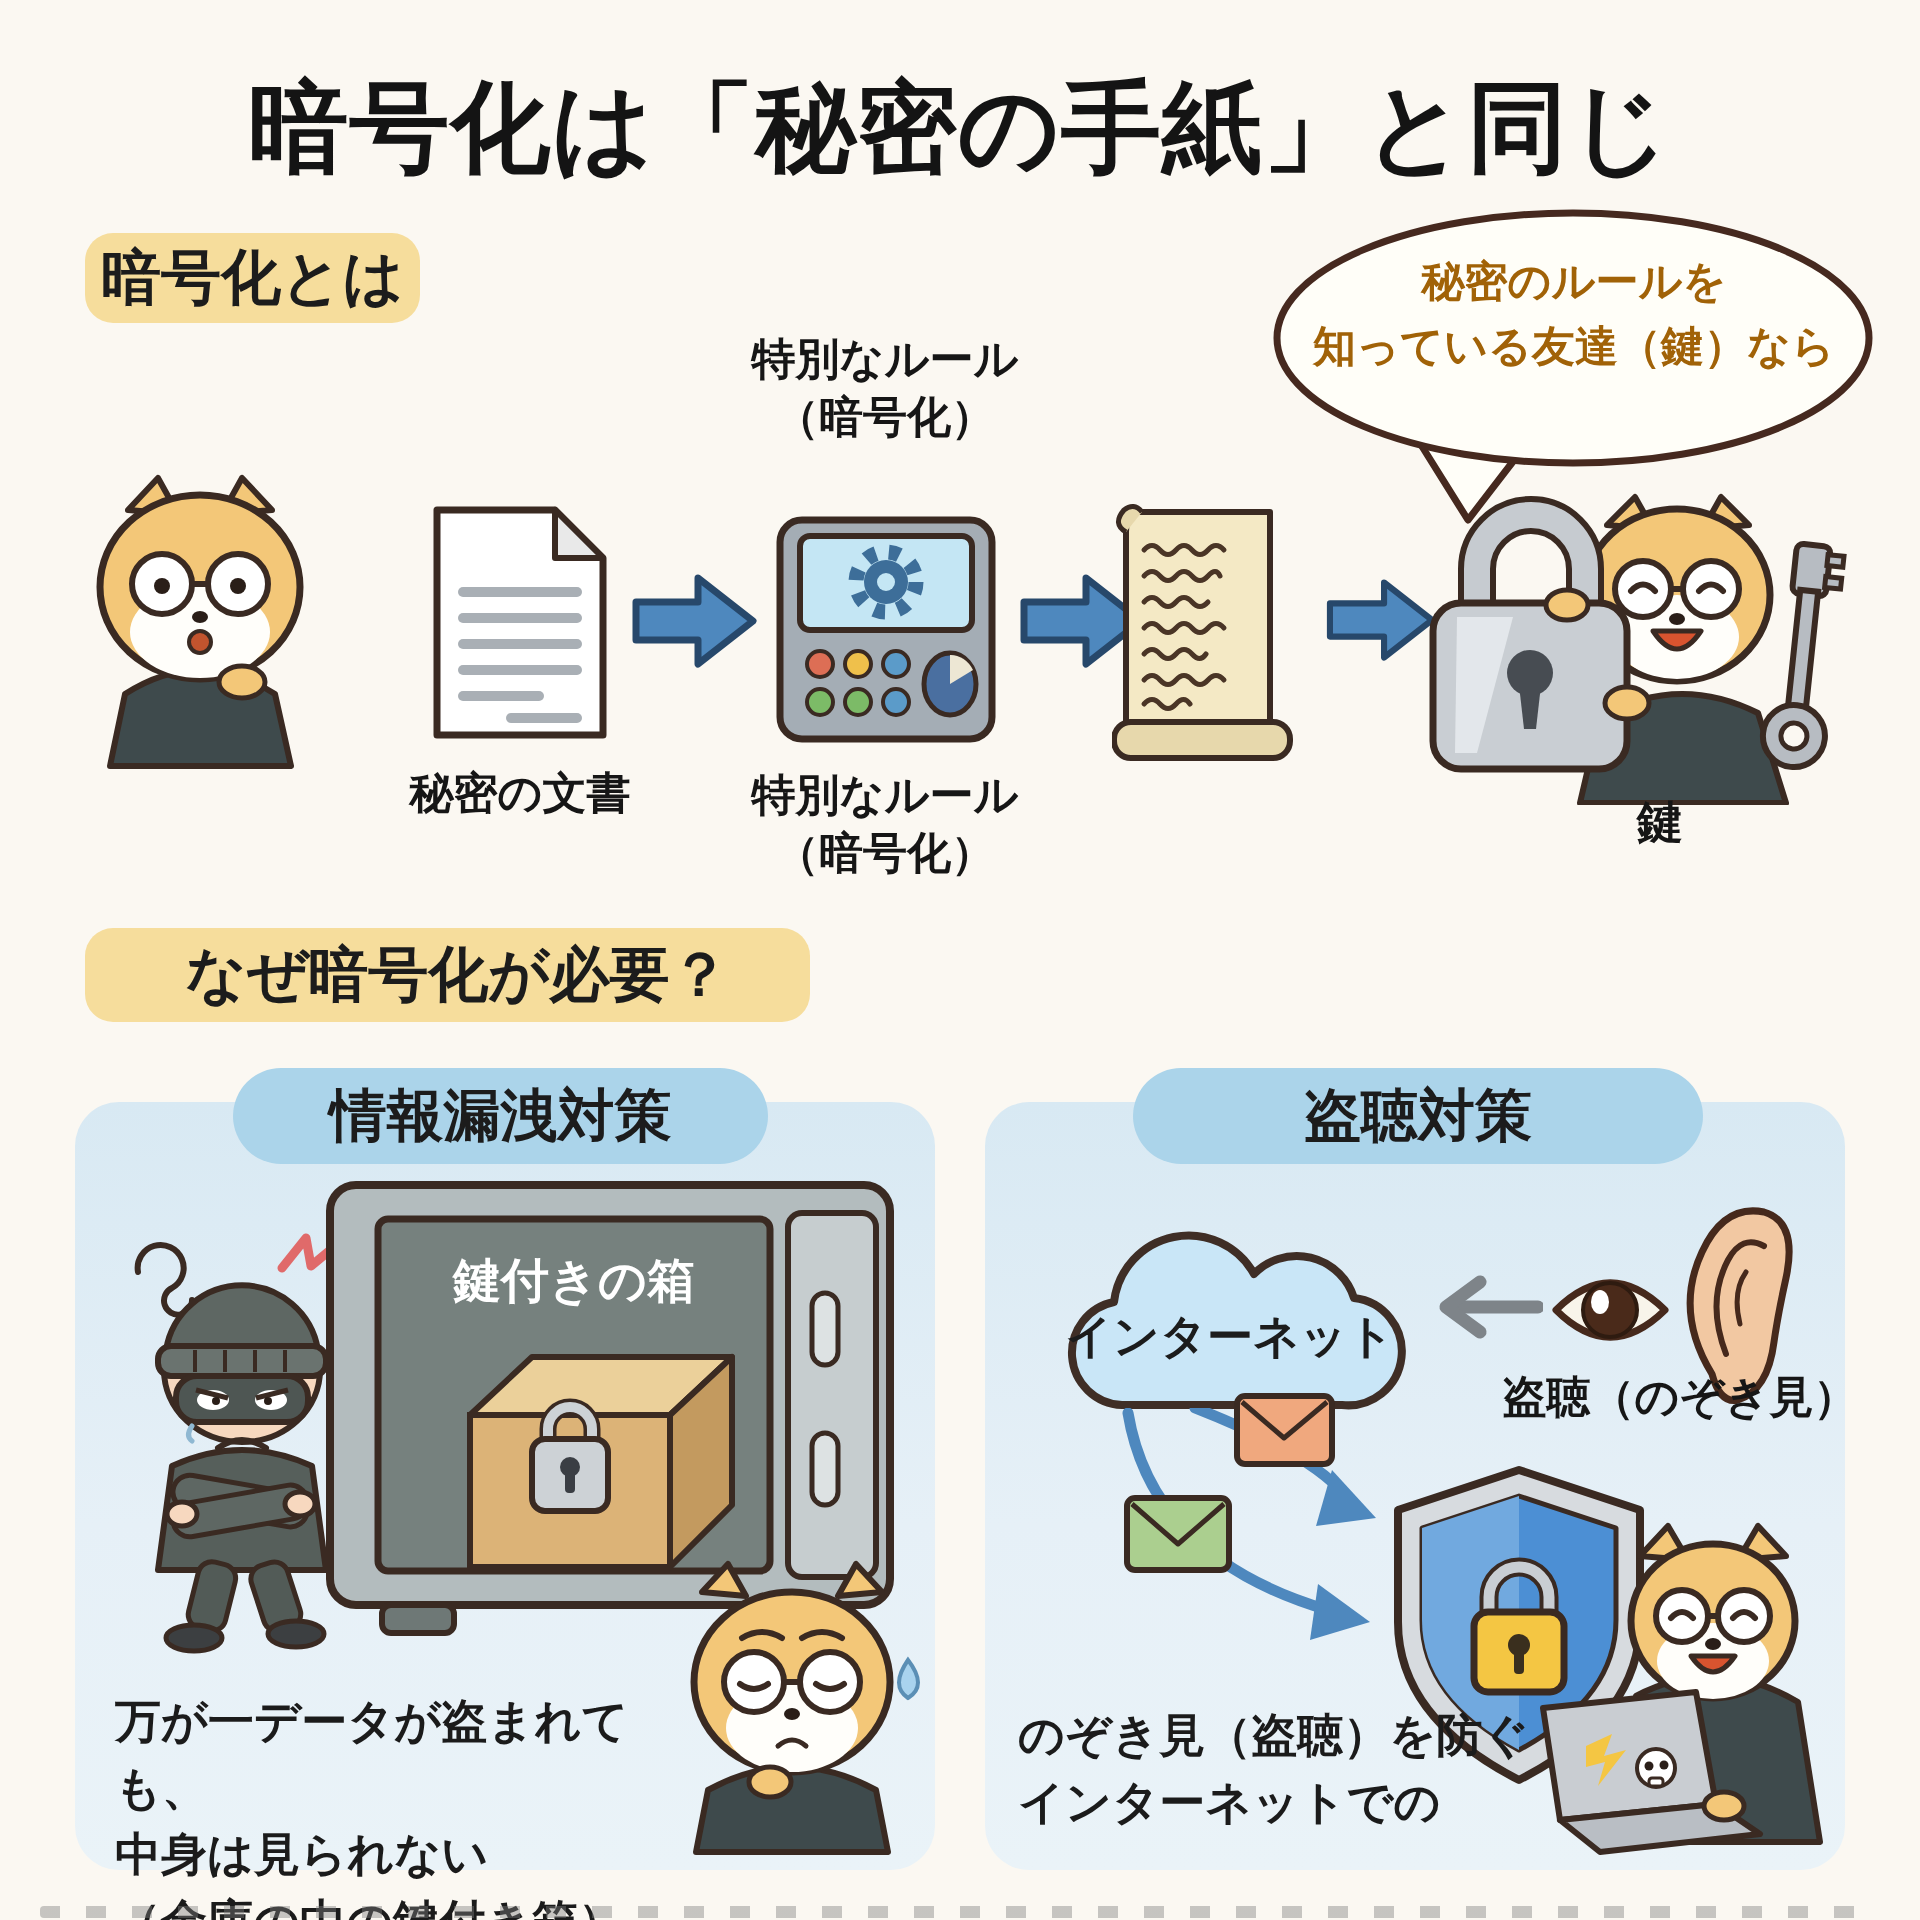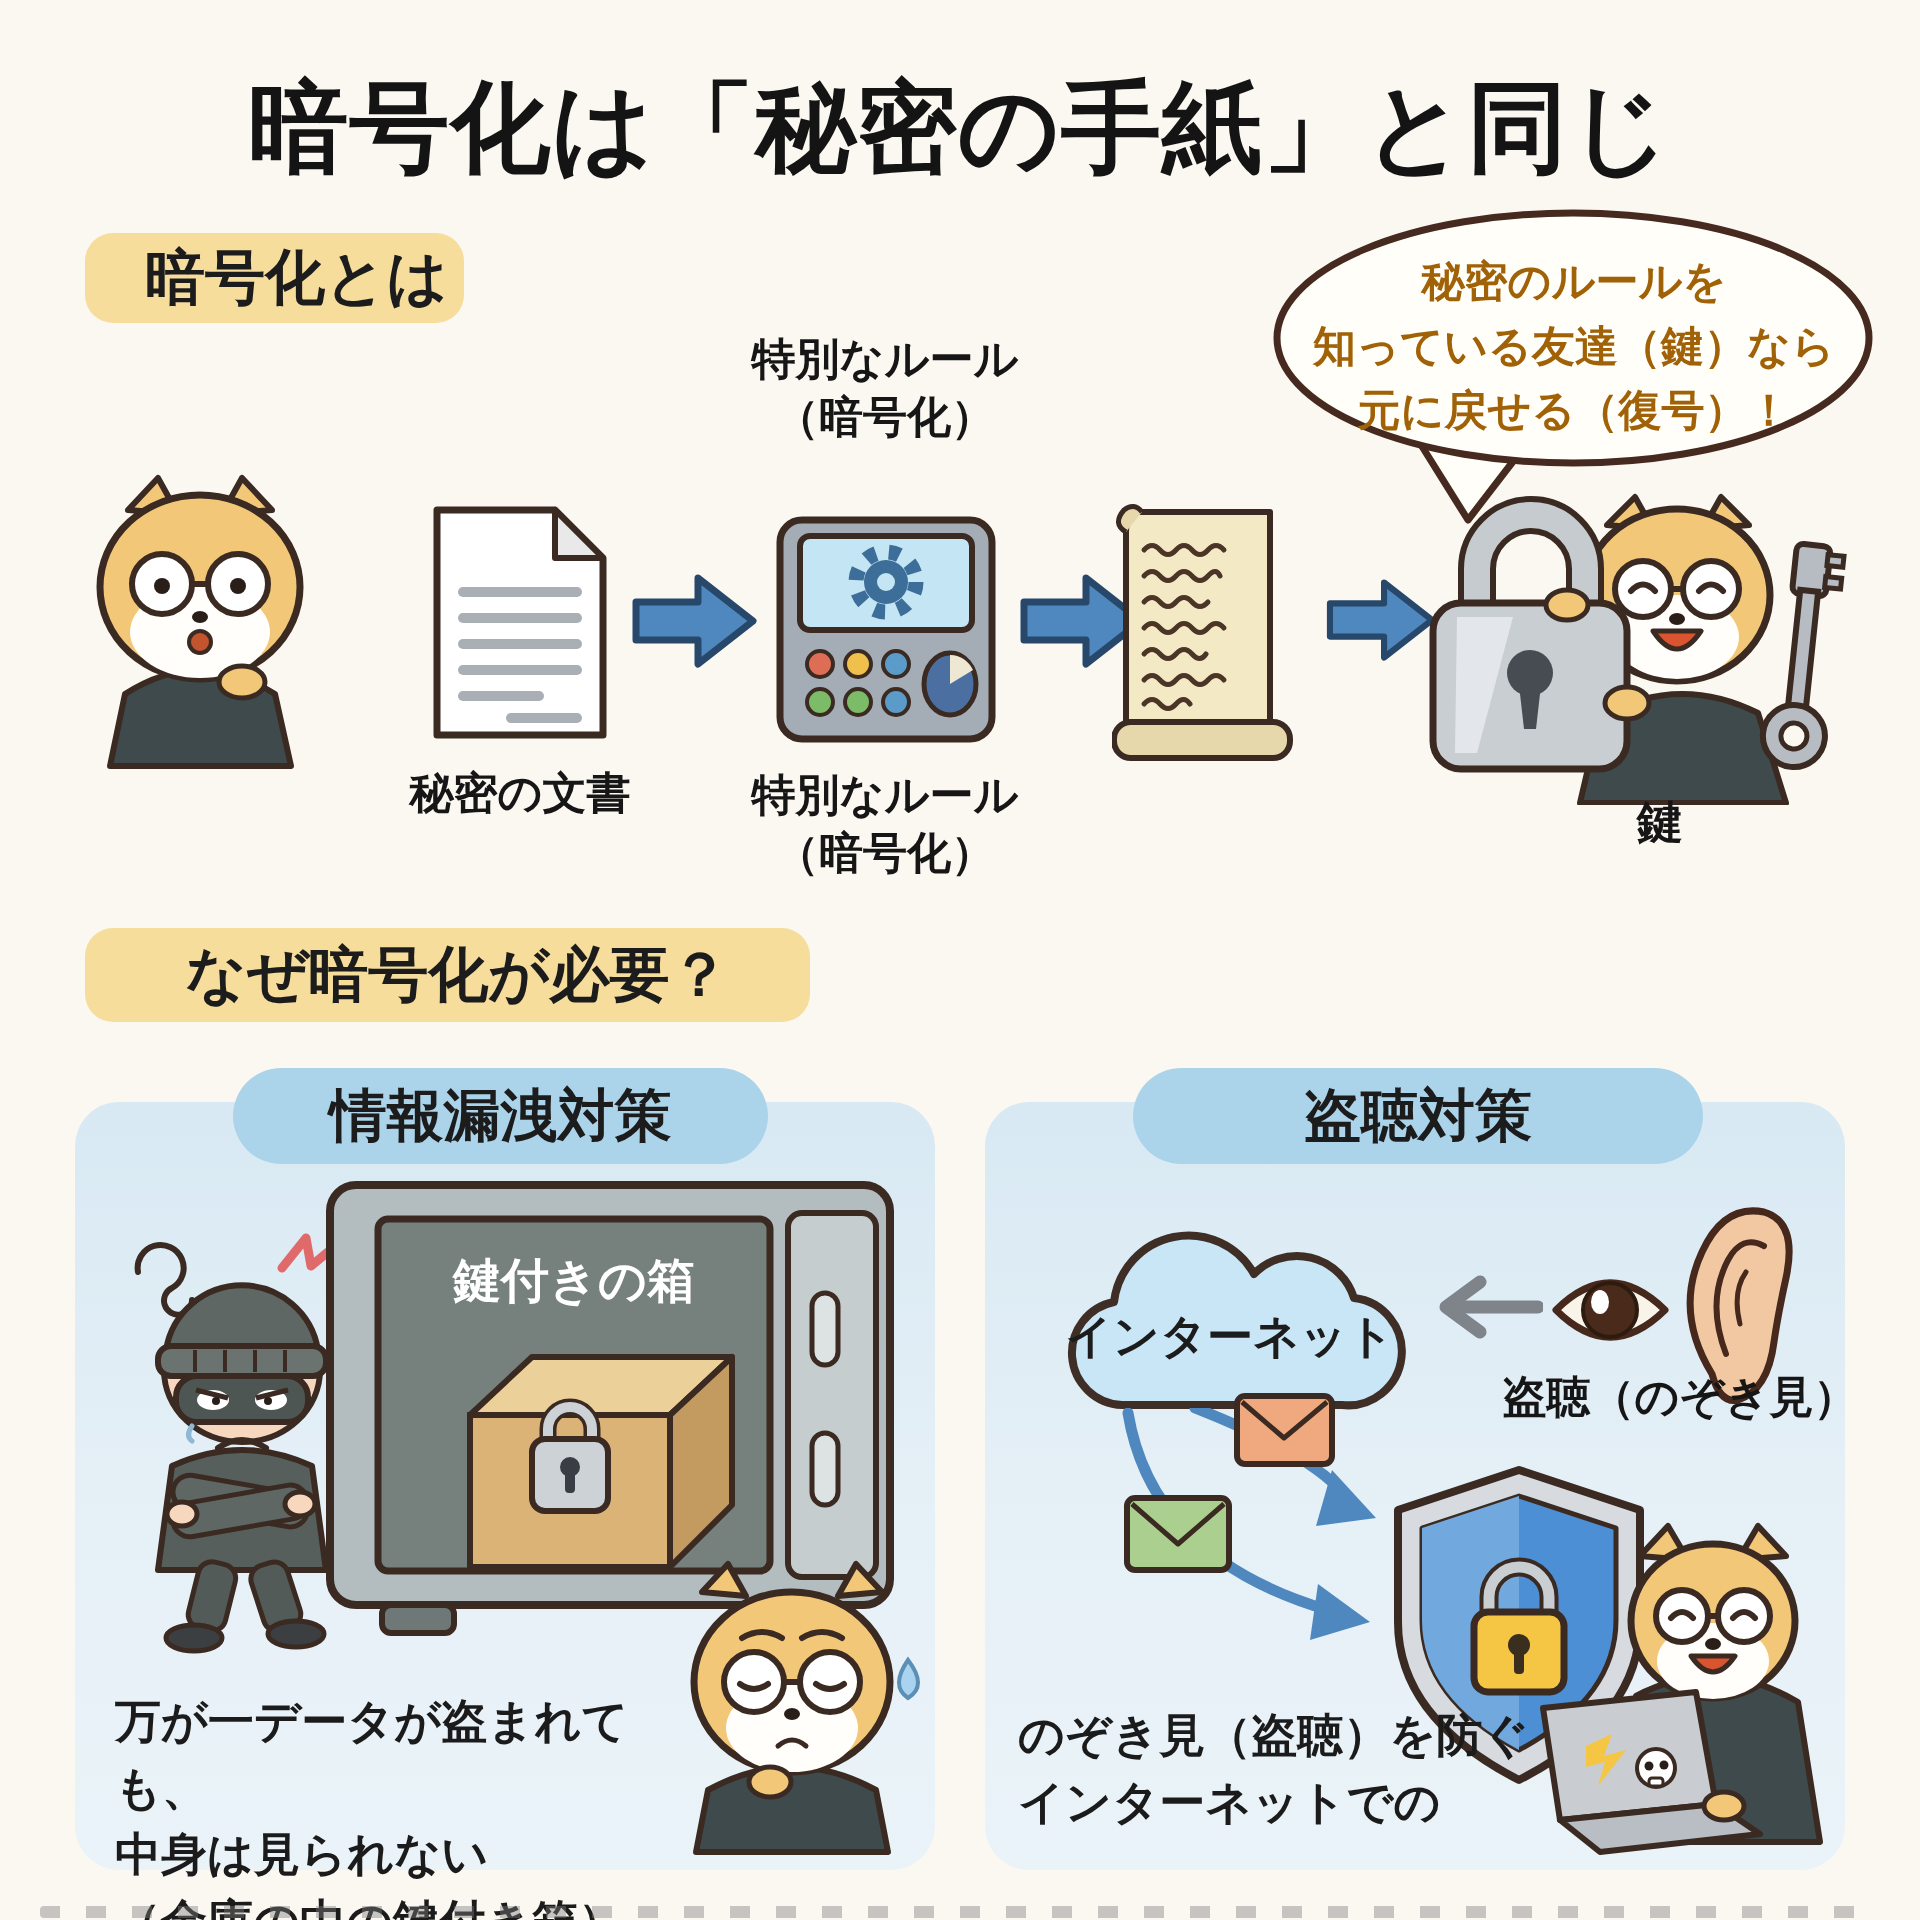--- a/index.html
+++ b/index.html
@@ -22,31 +22,30 @@
     background:repeating-linear-gradient(90deg,#7d7d7d 0 20px,transparent 20px 46px);}
   svg{display:block;}
 </style>
 </head>
 <body>
 
 <div class="stage">
 
   <div class="abs ttl" style="top:62px;left:0;">暗号化は「秘密の手紙」と同じ</div>
 
-  <div class="abs pill-y" style="left:85px;top:233px;width:335px;height:90px;padding-left:44px;">暗号化とは</div>
+  <div class="abs pill-y" style="left:85px;top:233px;width:335px;height:90px;">暗号化とは</div>
 
   <div class="abs" style="left:1268px;top:205px;width:612px;height:335px;">
     <svg width="612" height="335" viewBox="0 0 612 335">
       <path d="M150 235 L200 315 L250 250 Z" fill="#FFFEF8" stroke="#46291F" stroke-width="7" stroke-linejoin="round"></path>
       <ellipse cx="305" cy="133" rx="296" ry="125" fill="#FFFEF8" stroke="#46291F" stroke-width="7"></ellipse>
     </svg>
     <div class="bubble-text">
       <div>秘密のルールを</div>
       <div>知っている友達（鍵）なら</div>
-      <div>元に戻せる（復号）！</div>
     </div>
   </div>
 
   <svg class="abs" style="left:70px;top:462px;" width="260" height="310" viewBox="0 0 260 310">
     <path d="M58 48 L88 16 L108 52 Z" fill="#F3C778" stroke="#3A2A22" stroke-width="6" stroke-linejoin="round"></path>
     <path d="M202 48 L172 16 L152 52 Z" fill="#F3C778" stroke="#3A2A22" stroke-width="6" stroke-linejoin="round"></path>
     <path d="M55 232 q75 -48 150 0 l16 72 H40 Z" fill="#3E4A4C" stroke="#3A2A22" stroke-width="6" stroke-linejoin="round"></path>
     <ellipse cx="130" cy="125" rx="100" ry="92" fill="#F3C778" stroke="#3A2A22" stroke-width="7"></ellipse>
     <ellipse cx="130" cy="170" rx="70" ry="46" fill="#FFFEFA"></ellipse>
     <circle cx="92" cy="122" r="30" fill="#FFFFFF" stroke="#3A2A22" stroke-width="6"></circle>

